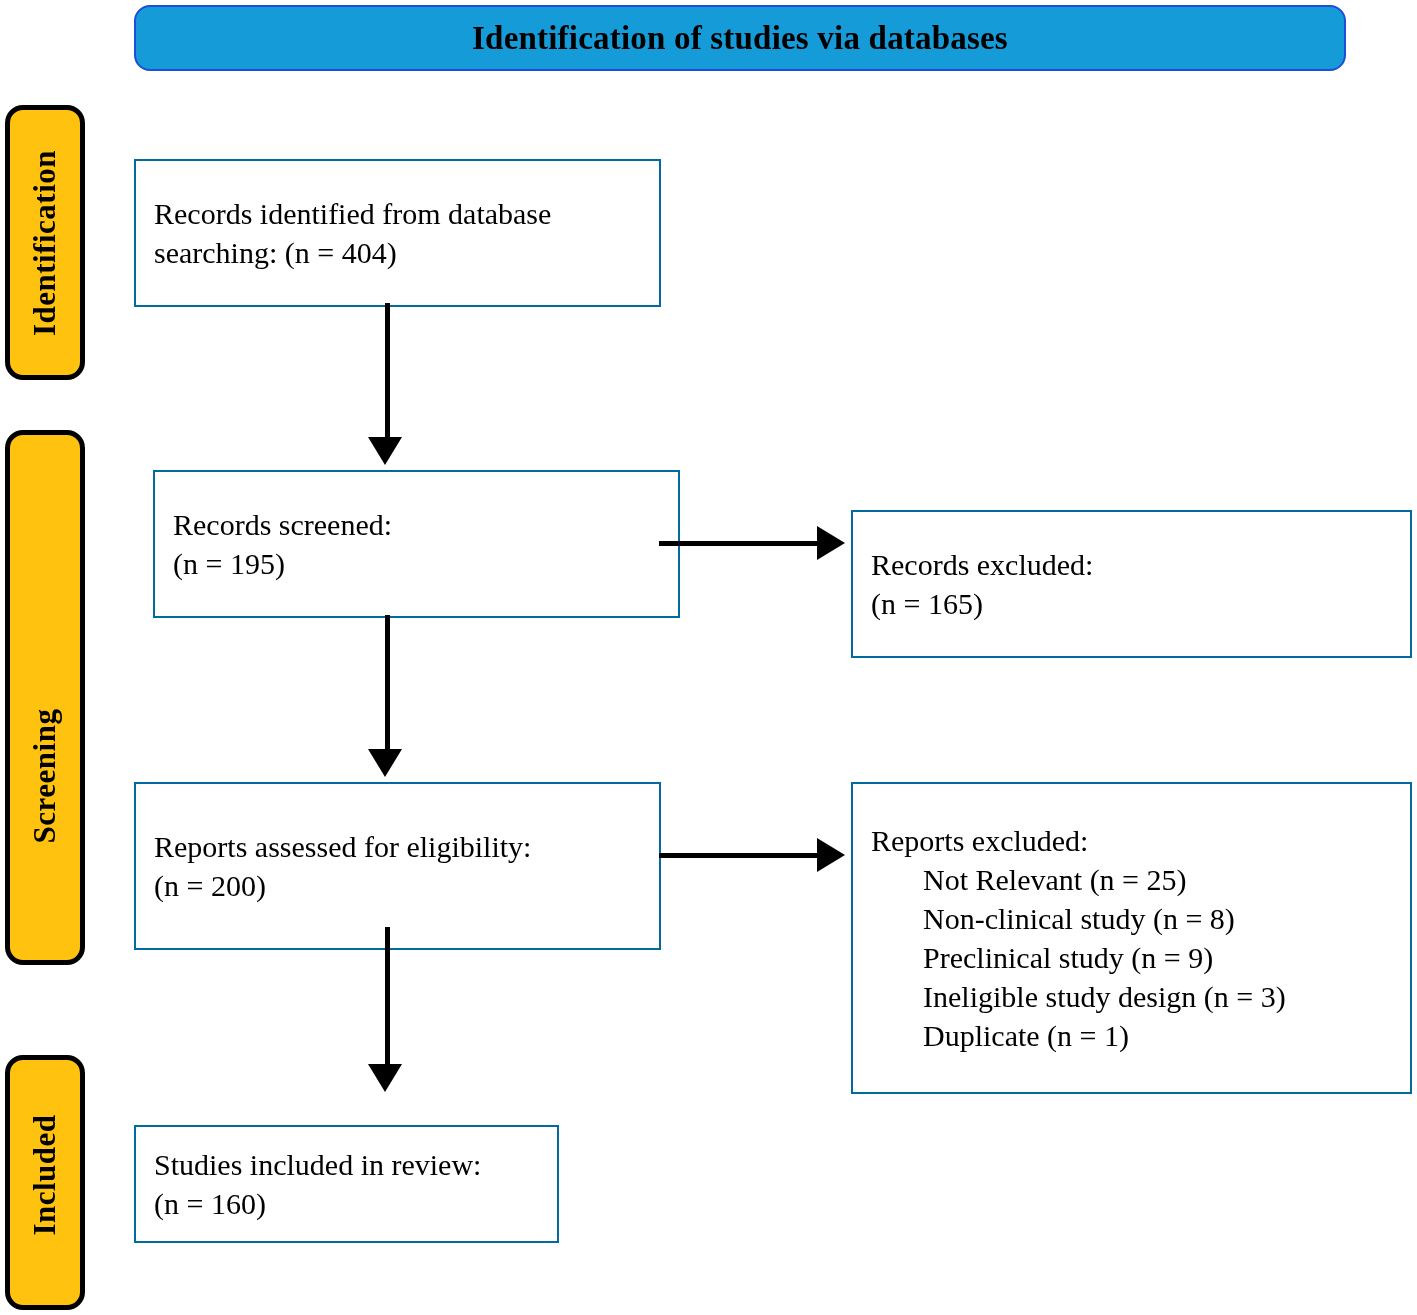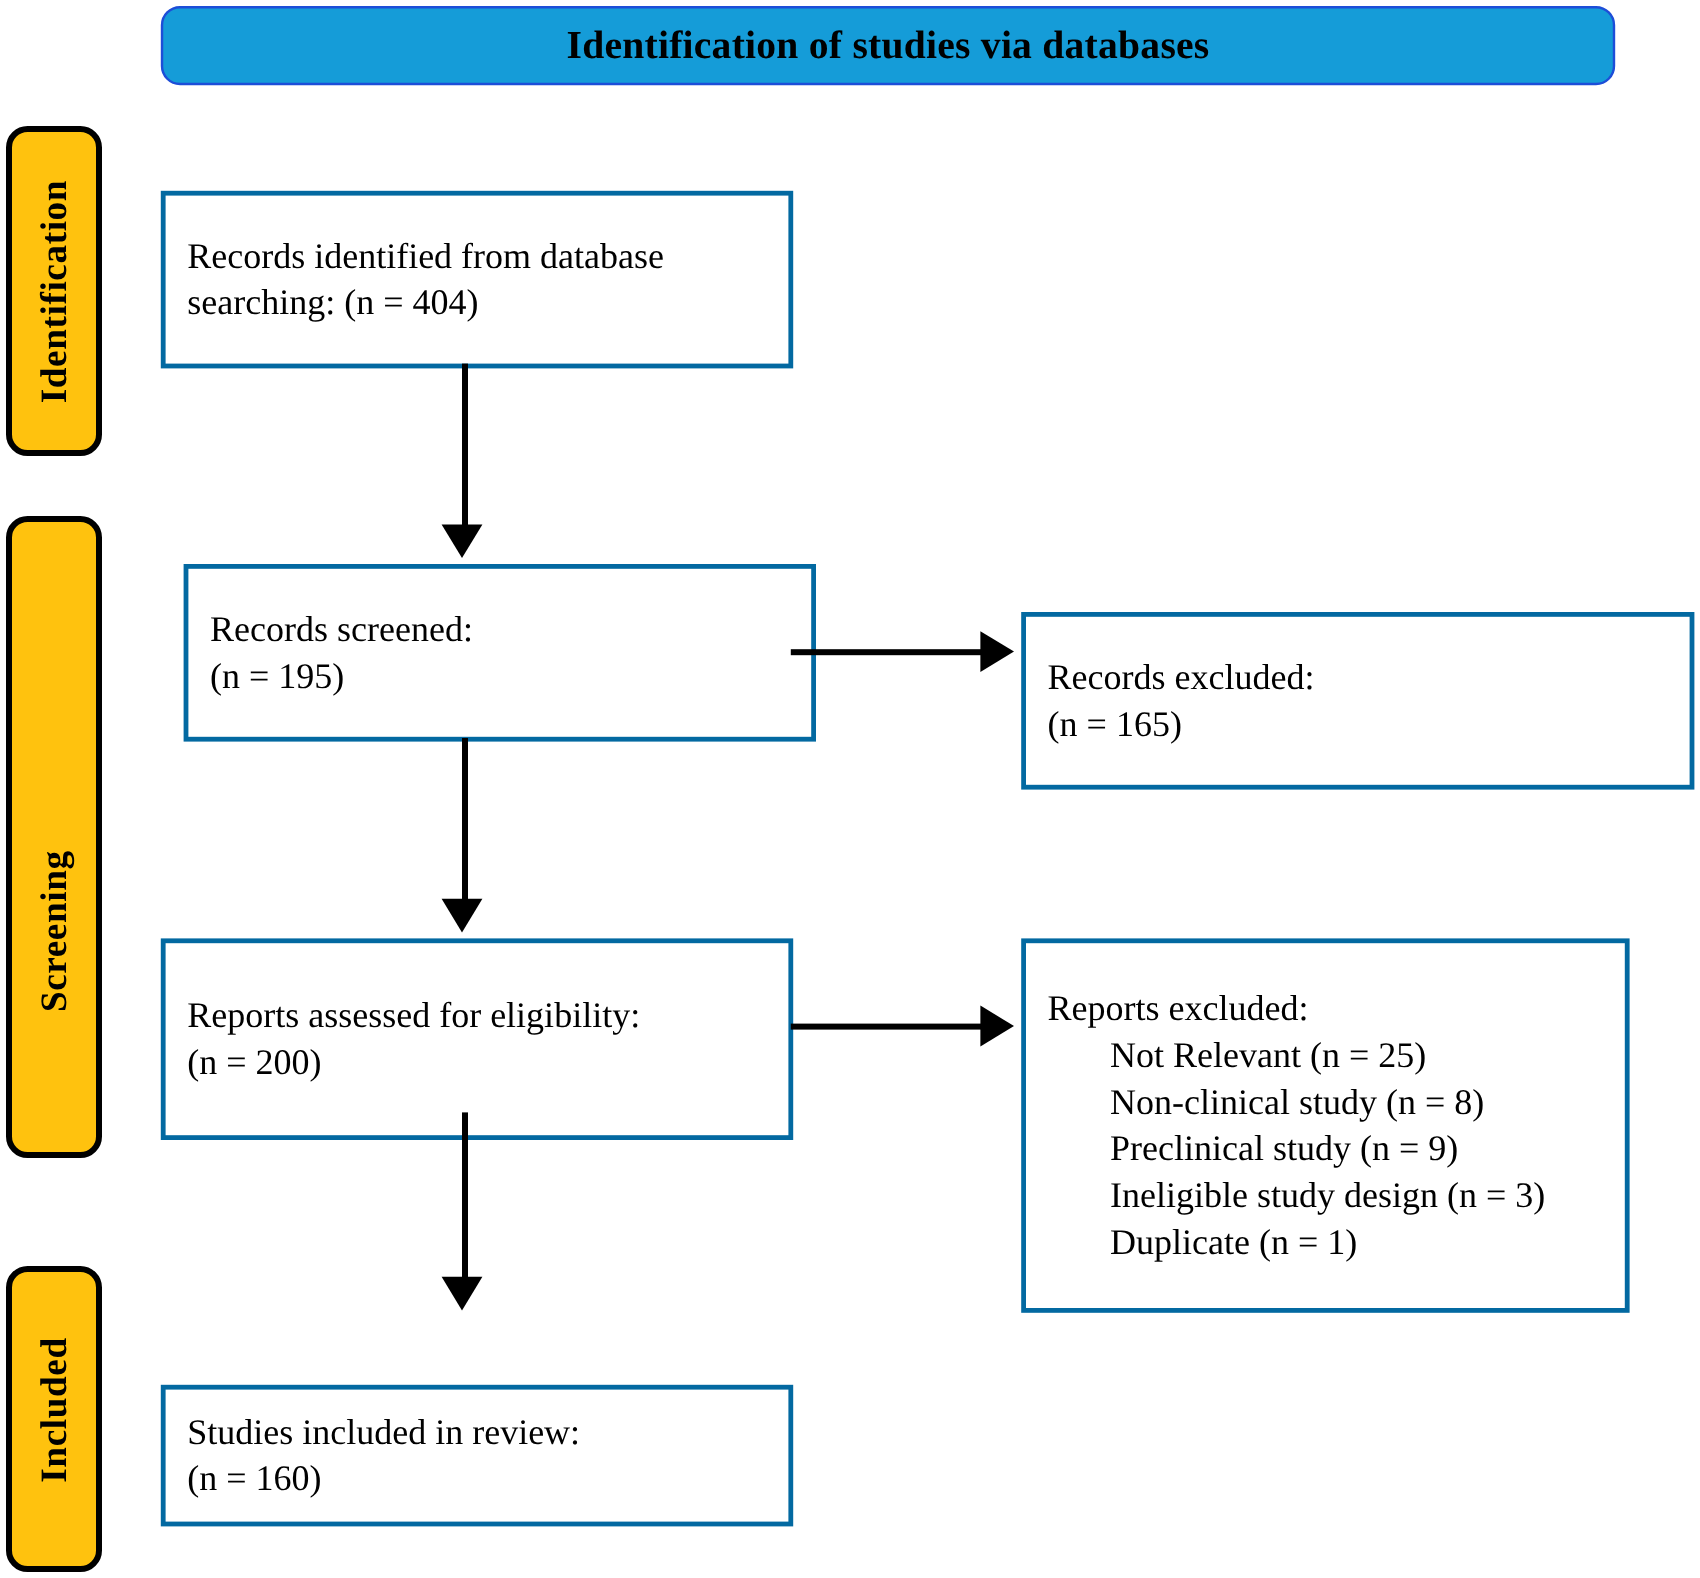--- a/index.html
+++ b/index.html
@@ -64,41 +64,41 @@
   #stage-screening     { top: 430px;  height: 535px; }
   #stage-included      { top: 1055px; height: 255px; }
   
   #stage-screening .stage-label { position: relative; top: 78px; }
   #stage-included  .stage-label { position: relative; top: -8px; }
 
   
   .box {
     position: absolute;
     background: #ffffff;
-    border: 4px solid #0369a1;
+    border: 2px solid #0369a1;
     box-sizing: border-box;
     padding: 14px 18px;
     display: flex;
     flex-direction: column;
     justify-content: center;
   }
   .box-line {
     font-size: 30px;
     line-height: 1.30;
     color: #000000;
     white-space: nowrap;
   }
   .box-line.indent { padding-left: 52px; }
 
   #box-identified  { left: 134px; top: 159px;  width: 527px; height: 148px; }
   #box-screened    { left: 134px; top: 470px;  width: 527px; height: 148px; margin-left: 19px; }
   #box-rec-excl    { left: 851px; top: 470px;  width: 561px; height: 148px; margin-top: 40px; }
   #box-eligibility { left: 134px; top: 782px;  width: 527px; height: 168px; }
-  #box-rep-excl    { left: 851px; top: 782px;  width: 507px; height: 312px; }
-  #box-included    { left: 134px; top: 1154px; width: 527px; height: 118px; }
+  #box-rep-excl    { left: 851px; top: 782px;  width: 561px; height: 312px; }
+  #box-included    { left: 134px; top: 1125px; width: 425px; height: 118px; }
 
   
   .vline {
     position: absolute;
     width: 5px;
     background: #000000;
   }
   .hline {
     position: absolute;
     height: 5px;

